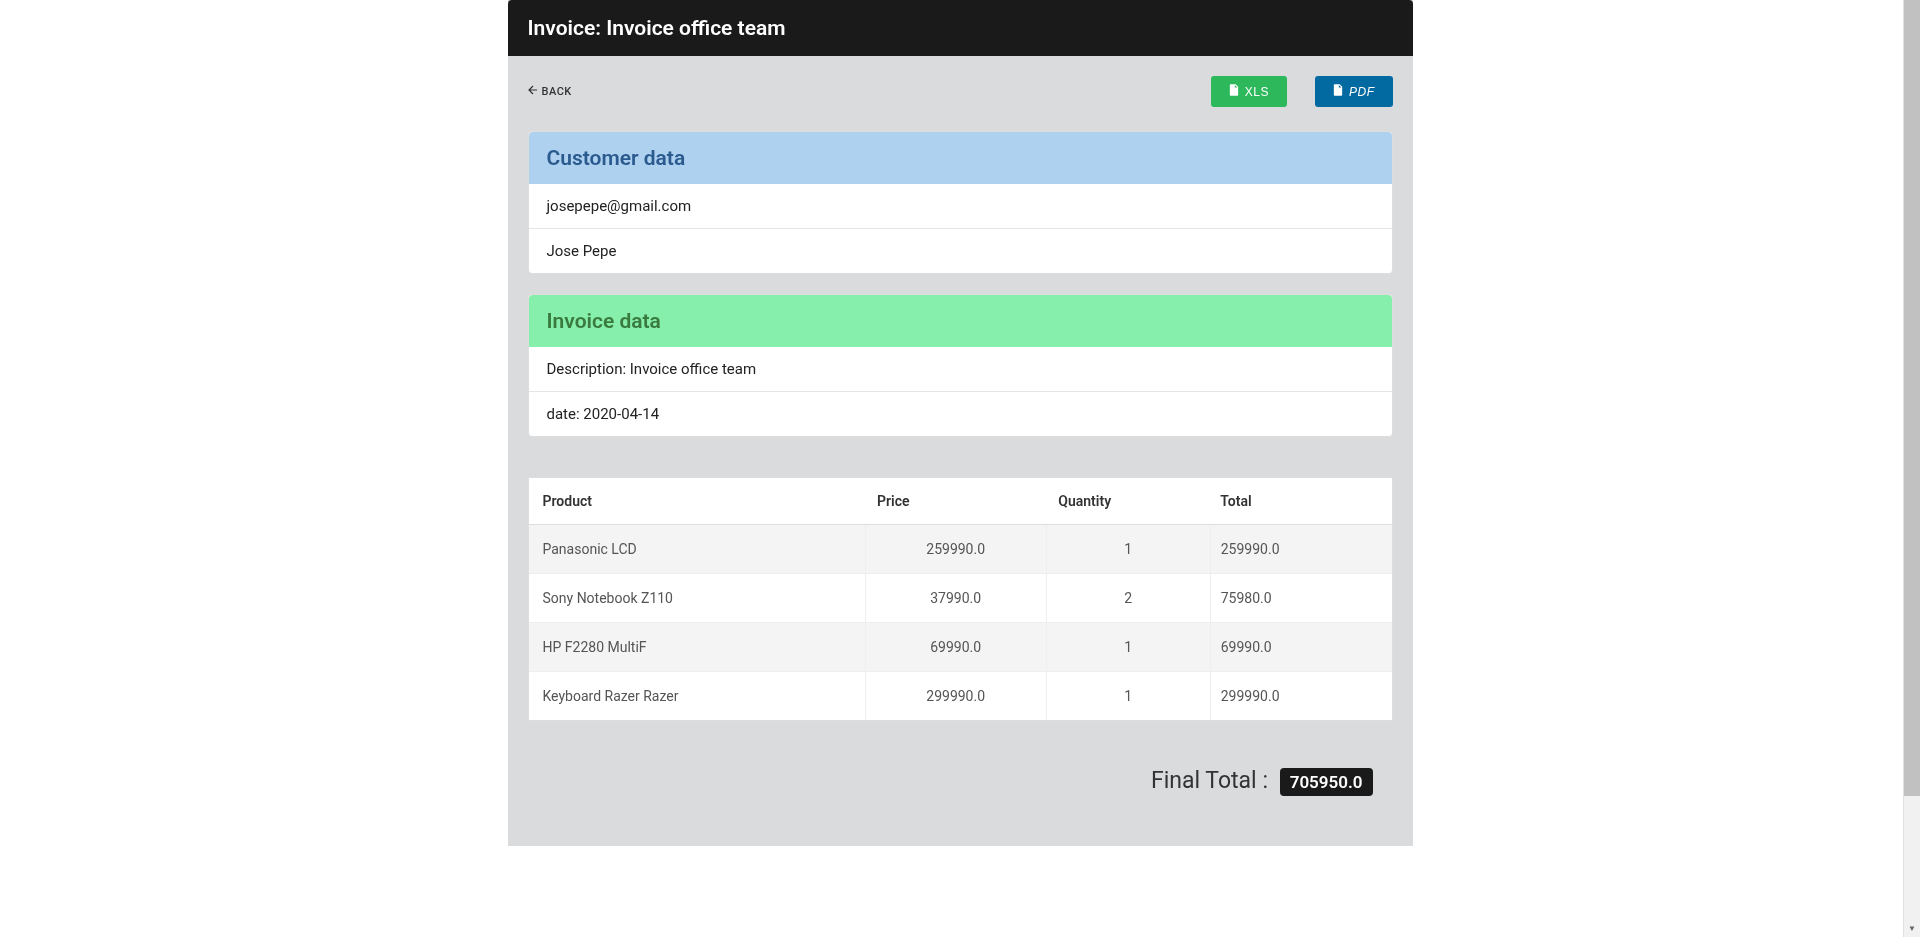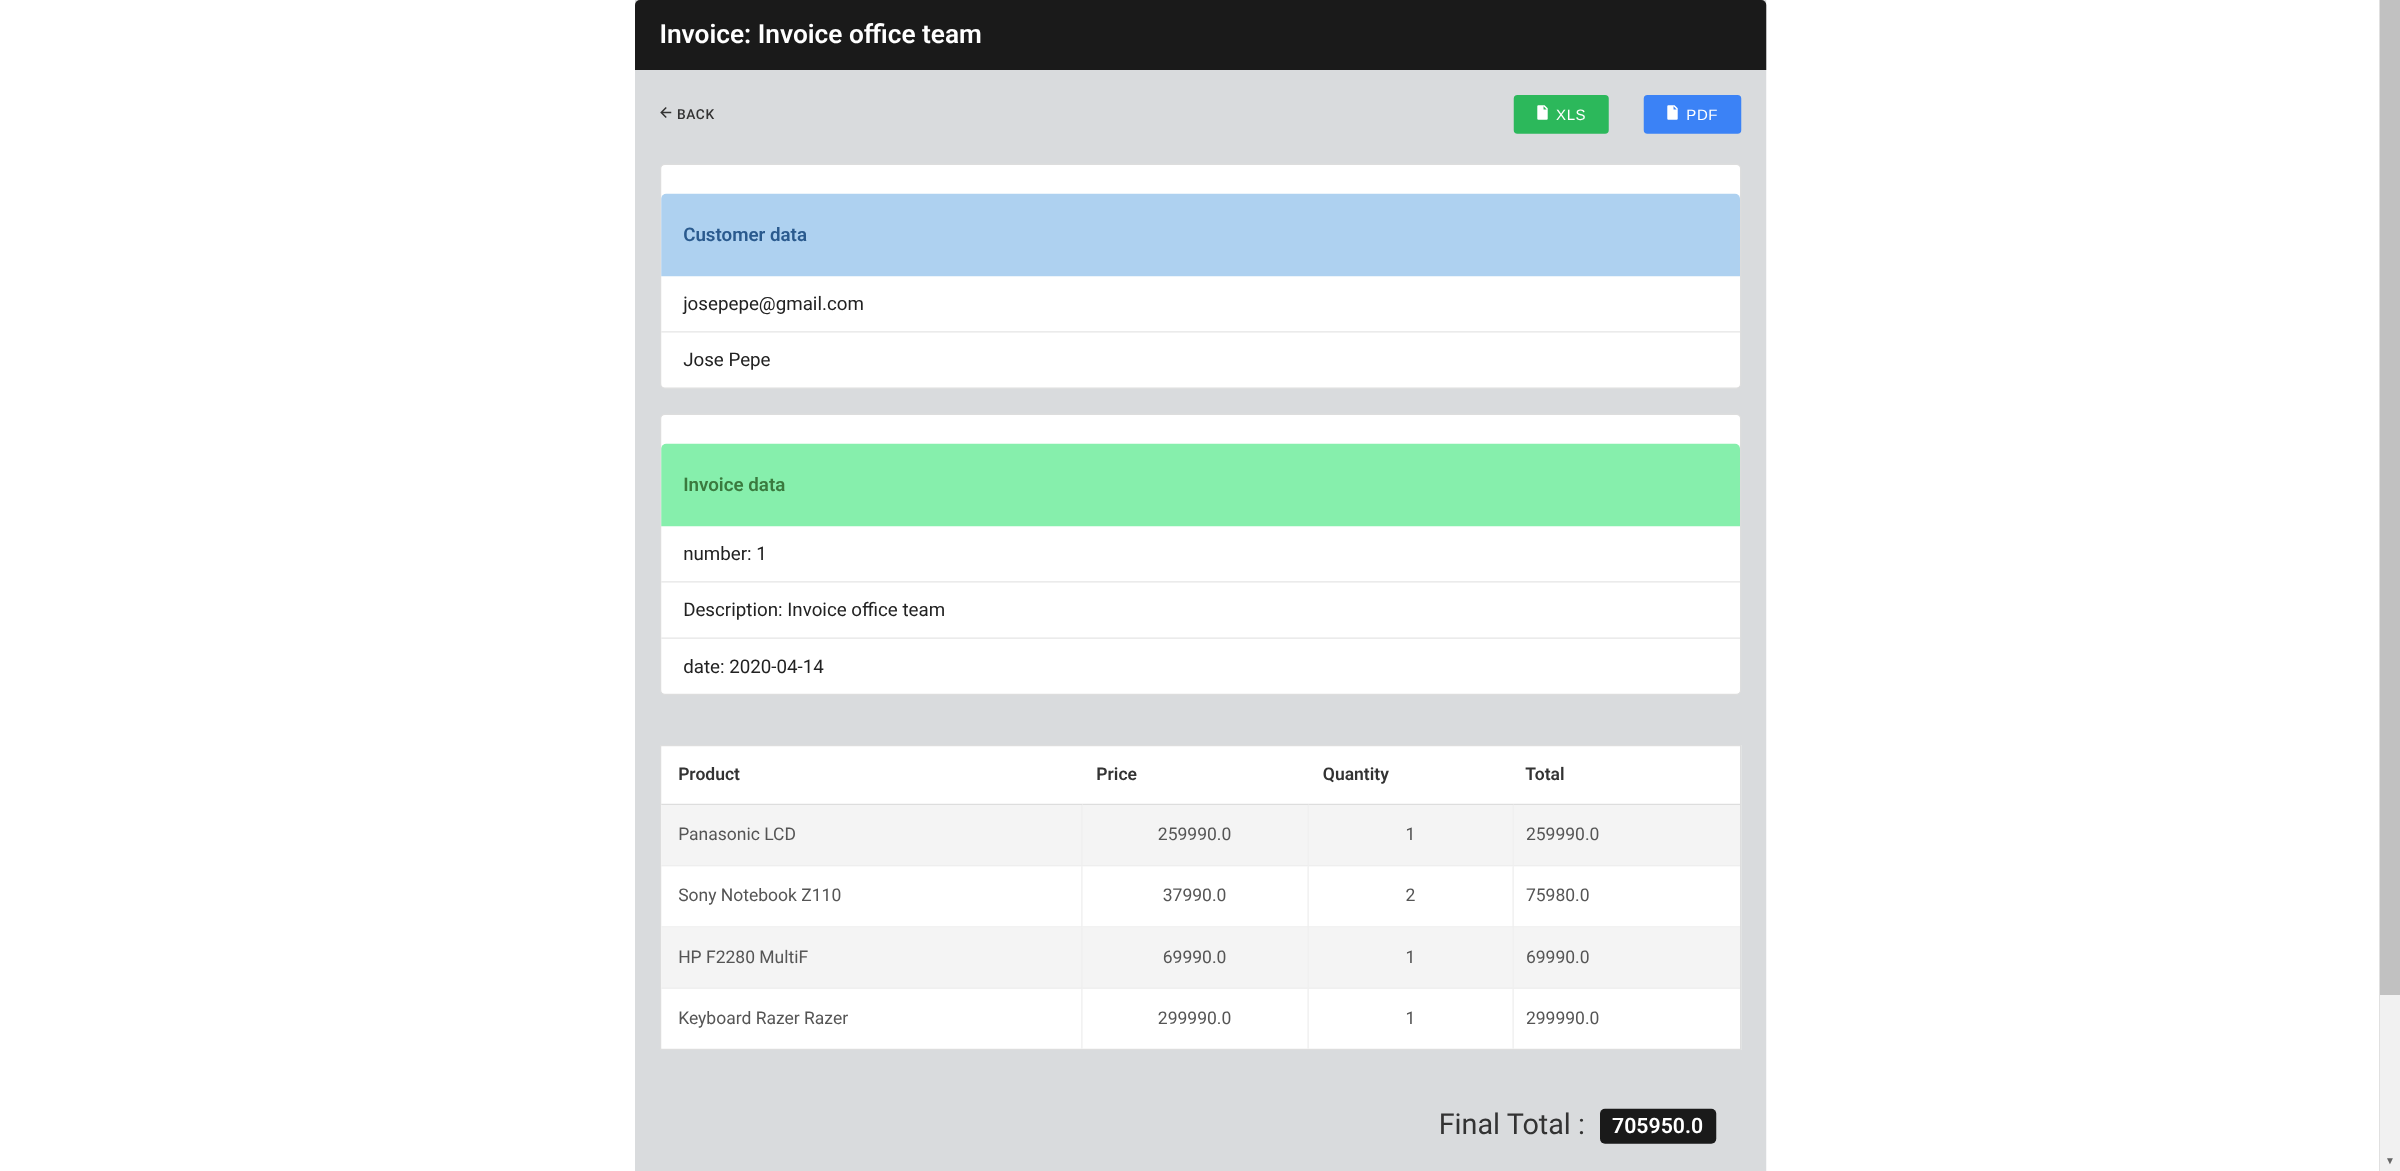--- a/index.html
+++ b/index.html
@@ -60,33 +60,33 @@
       font-size: 12px;
       font-weight: 500;
       color: #fff;
       cursor: pointer;
       letter-spacing: 0.5px;
     }
     .btn-green {
       background: #2cb85b;
     }
     .btn-red {
-      background: #3b82f6;
+      background: #0369a1;
+      font-style: italic;
     }
     .panel {
       background: #fff;
       border: 1px solid #ddd;
       border-radius: 4px;
       margin-bottom: 20px;
     }
     .panel-header {
-      padding: 24px 18px;
-      font-size: 15px;
-      font-weight: 600;
-      margin-top: 23px;
+      padding: 14px 18px;
+      font-size: 21px;
+      font-weight: 600;
     }
     .panel-header-blue {
       background: #aed1f0;
       color: #2a5a8e;
       border-radius: 4px 4px 0 0;
     }
     .panel-header-green {
       background: #86efac;
       color: #3a7a3e;
       border-radius: 4px 4px 0 0;
@@ -233,21 +233,20 @@
     </div>
 
     <div class="panel">
       <div class="panel-header panel-header-blue">Customer data</div>
       <div class="panel-item">josepepe@gmail.com</div>
       <div class="panel-item">Jose Pepe</div>
     </div>
 
     <div class="panel">
       <div class="panel-header panel-header-green">Invoice data</div>
-      <div class="panel-item">number: 1</div>
       <div class="panel-item">Description: Invoice office team</div>
       <div class="panel-item">date: 2020-04-14</div>
     </div>
 
     <div class="table-wrapper">
       <table>
         <thead>
           <tr>
             <th class="col-product">Product</th>
             <th class="col-price">Price</th>

